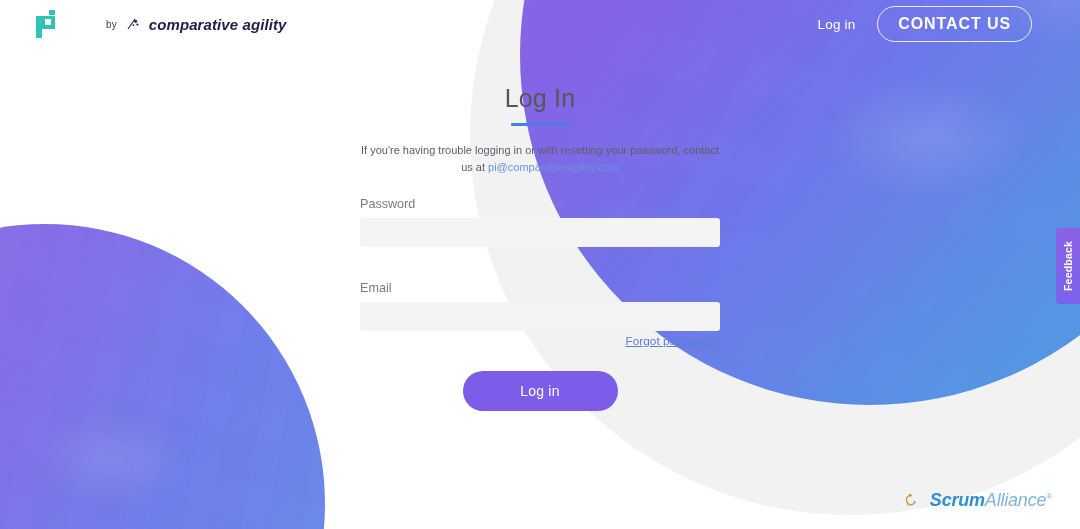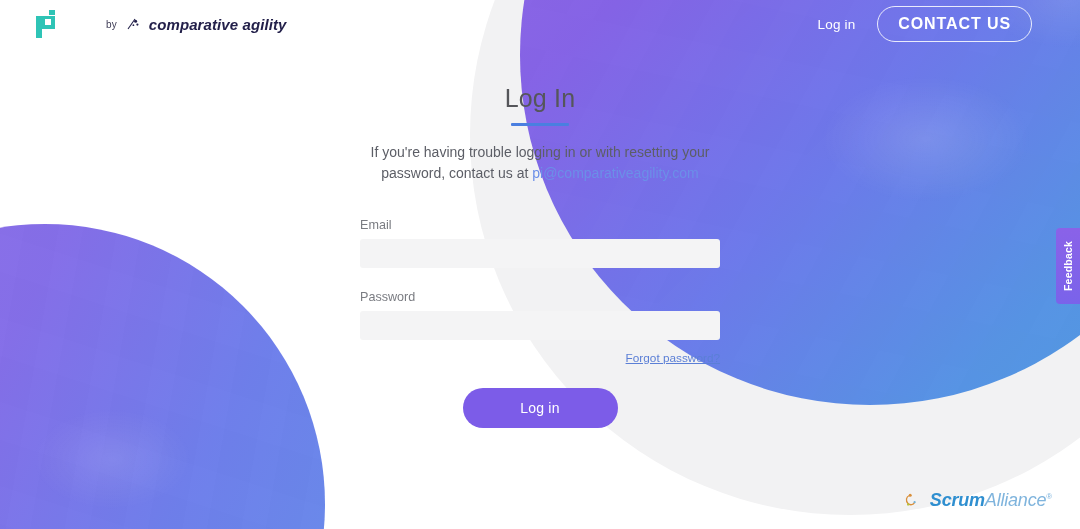--- a/index.html
+++ b/index.html
@@ -211,21 +211,21 @@
     width: 58px;
     height: 3px;
     background: #4a7fe0;
     margin: 10px auto 0;
     border-radius: 1px;
   }
 
   .help-text {
     margin-top: 16px;
     text-align: center;
-    font-size: 14px;
+    font-size: 11px;
     line-height: 1.5;
     color: #5c5e66;
   }
 
   .help-link {
     color: #6b8fe8;
     text-decoration: none;
   }
 
   .field { margin-top: 22px; }
@@ -245,21 +245,20 @@
     border: none;
     border-radius: 3px;
     padding: 0 10px;
     font-size: 13px;
     color: #333;
     font-family: "Liberation Sans", sans-serif;
     outline: none;
   }
 
   .forgot-row {
-    margin-top: 8px;
     text-align: right;
   }
 
   .forgot-link {
     font-size: 11.8px;
     color: #5b7fd6;
     text-decoration: underline;
   }
 
   .submit-row {
@@ -379,28 +378,28 @@
 
 <div class="main">
 
   <h1 class="page-title">Log In</h1>
   <div class="title-rule"></div>
 
   <p class="help-text">
     <span>If you're having trouble logging in or with resetting your password, contact us at </span><a class="help-link" href="#">pi@comparativeagility.com</a>
   </p>
 
+  <div class="field">
+    <label class="field-label">Password</label>
+    <input class="field-input" type="password" placeholder="" style="">
+  </div>
+
   <div class="field first">
     <label class="field-label">Email</label>
     <input class="field-input" type="email" placeholder="" style="">
-  </div>
-
-  <div class="field">
-    <label class="field-label">Password</label>
-    <input class="field-input" type="password" placeholder="" style="">
   </div>
 
   <div class="forgot-row">
     <a class="forgot-link" href="#">Forgot password?</a>
   </div>
 
   <div class="submit-row">
     <button class="submit-btn">Log in</button>
   </div>
 

